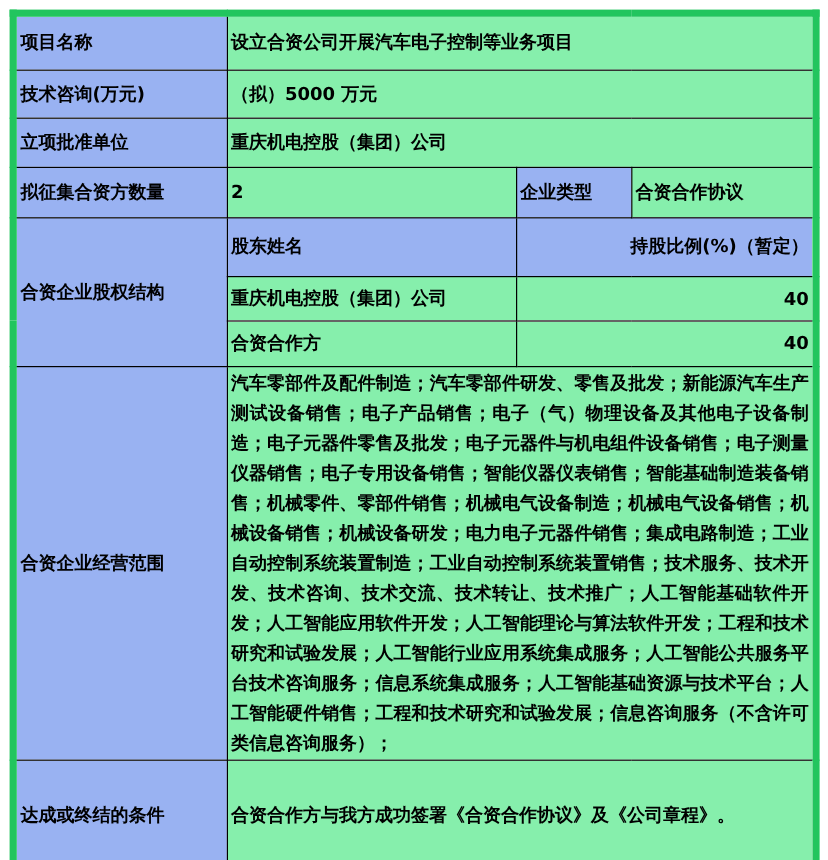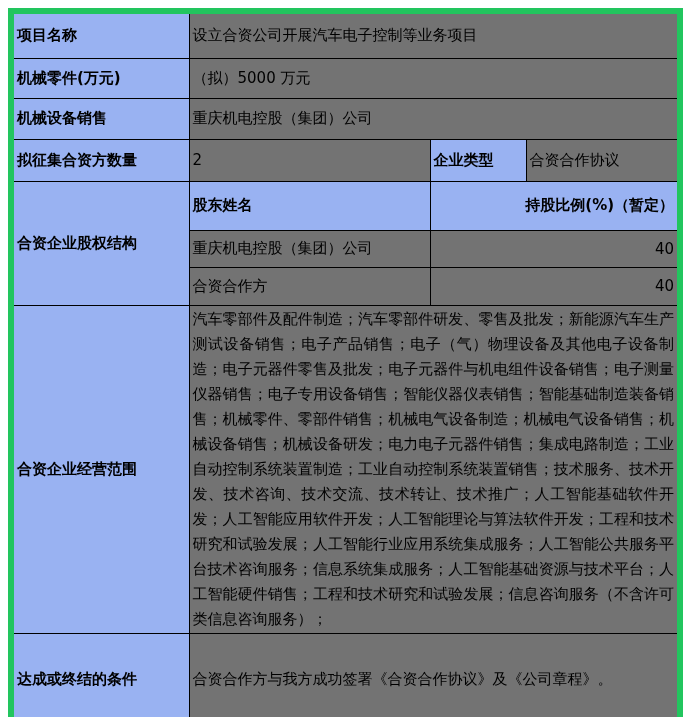--- a/index.html
+++ b/index.html
@@ -29,22 +29,23 @@
     vertical-align: middle;
     overflow: hidden;
     word-break: break-all;
   }
   td.label-cell {
     background: #99B2F2;
     font-weight: bold;
     padding-left: 3px;
   }
   td.value-cell {
-    background: #737373;
+    background: #86efac;
     text-align: left;
+    font-weight: bold;
   }
   td.center-cell {
     text-align: right;
   }
   td.scope-cell {
     line-height: 25px;
     text-align: justify;
     vertical-align: middle;
     padding: 2px 3px;
     margin-left: 28px;
@@ -62,26 +63,26 @@
       <col style="width:154px">
     </colgroup>
 
     <tbody>
         <tr style="height:47px">
       <td class="label-cell">项目名称</td>
       <td class="value-cell" colspan="3">设立合资公司开展汽车电子控制等业务项目</td>
     </tr>
 
     <tr style="height:40px">
-      <td class="label-cell">机械零件(万元)</td>
+      <td class="label-cell">技术咨询(万元)</td>
       <td class="value-cell" colspan="3">（拟）5000 万元</td>
     </tr>
 
     <tr style="height:41px">
-      <td class="label-cell">机械设备销售</td>
+      <td class="label-cell">立项批准单位</td>
       <td class="value-cell" colspan="3">重庆机电控股（集团）公司</td>
     </tr>
 
     <tr style="height:42px">
       <td class="label-cell">拟征集合资方数量</td>
       <td class="value-cell">2</td>
       <td class="label-cell">企业类型</td>
       <td class="value-cell">合资合作协议</td>
     </tr>
 

